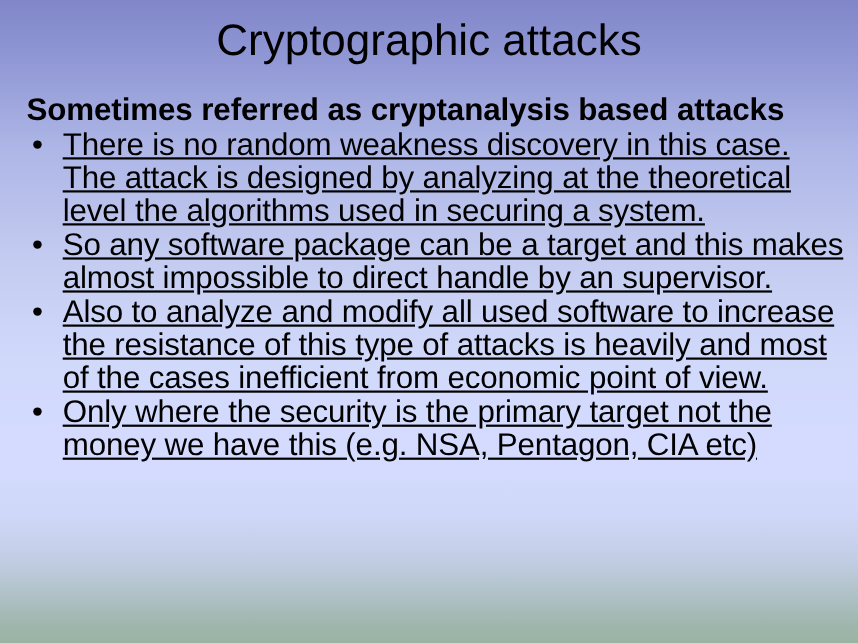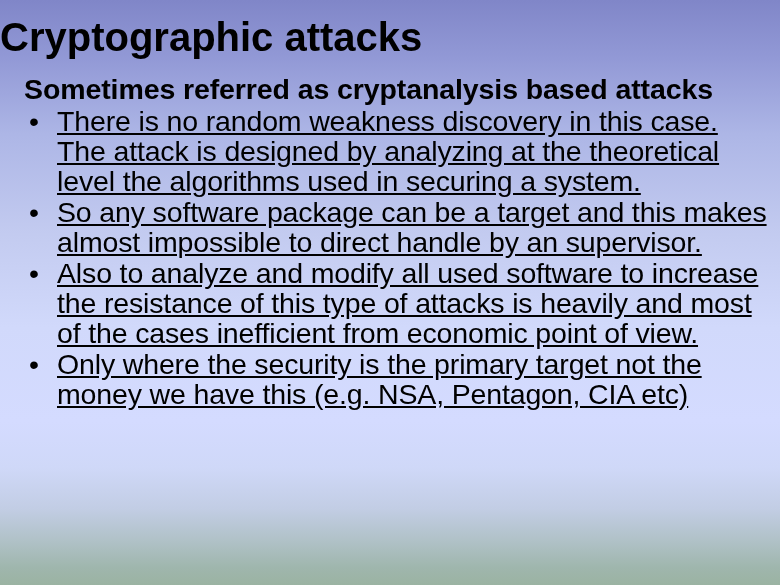--- a/index.html
+++ b/index.html
@@ -29,33 +29,34 @@
       #cfd8f8 80%,
       #c2cde4 87%,
       #aec0c4 93%,
       #9fb6ad 97%,
       #9bb3a2 100%
     );
     overflow: hidden;
   }
 
   #slide-title {
+    text-align: center;
     color: #000000;
     font-size: 40px;
-    font-weight: 700;
+    font-weight: 400;
     line-height: 46px;
     letter-spacing: 0px;
     margin: 0;
     padding: 14px 0 0 0;
     white-space: nowrap;
   }
 
   #body-block {
     position: absolute;
-    top: 74px;
+    top: 85px;
     left: 24px;
     right: 10px;
     color: #000000;
   }
 
   .lead-para {
     font-size: 28.5px;
     font-weight: 700;
     line-height: 30px;
     margin: 0 0 2px 0;

